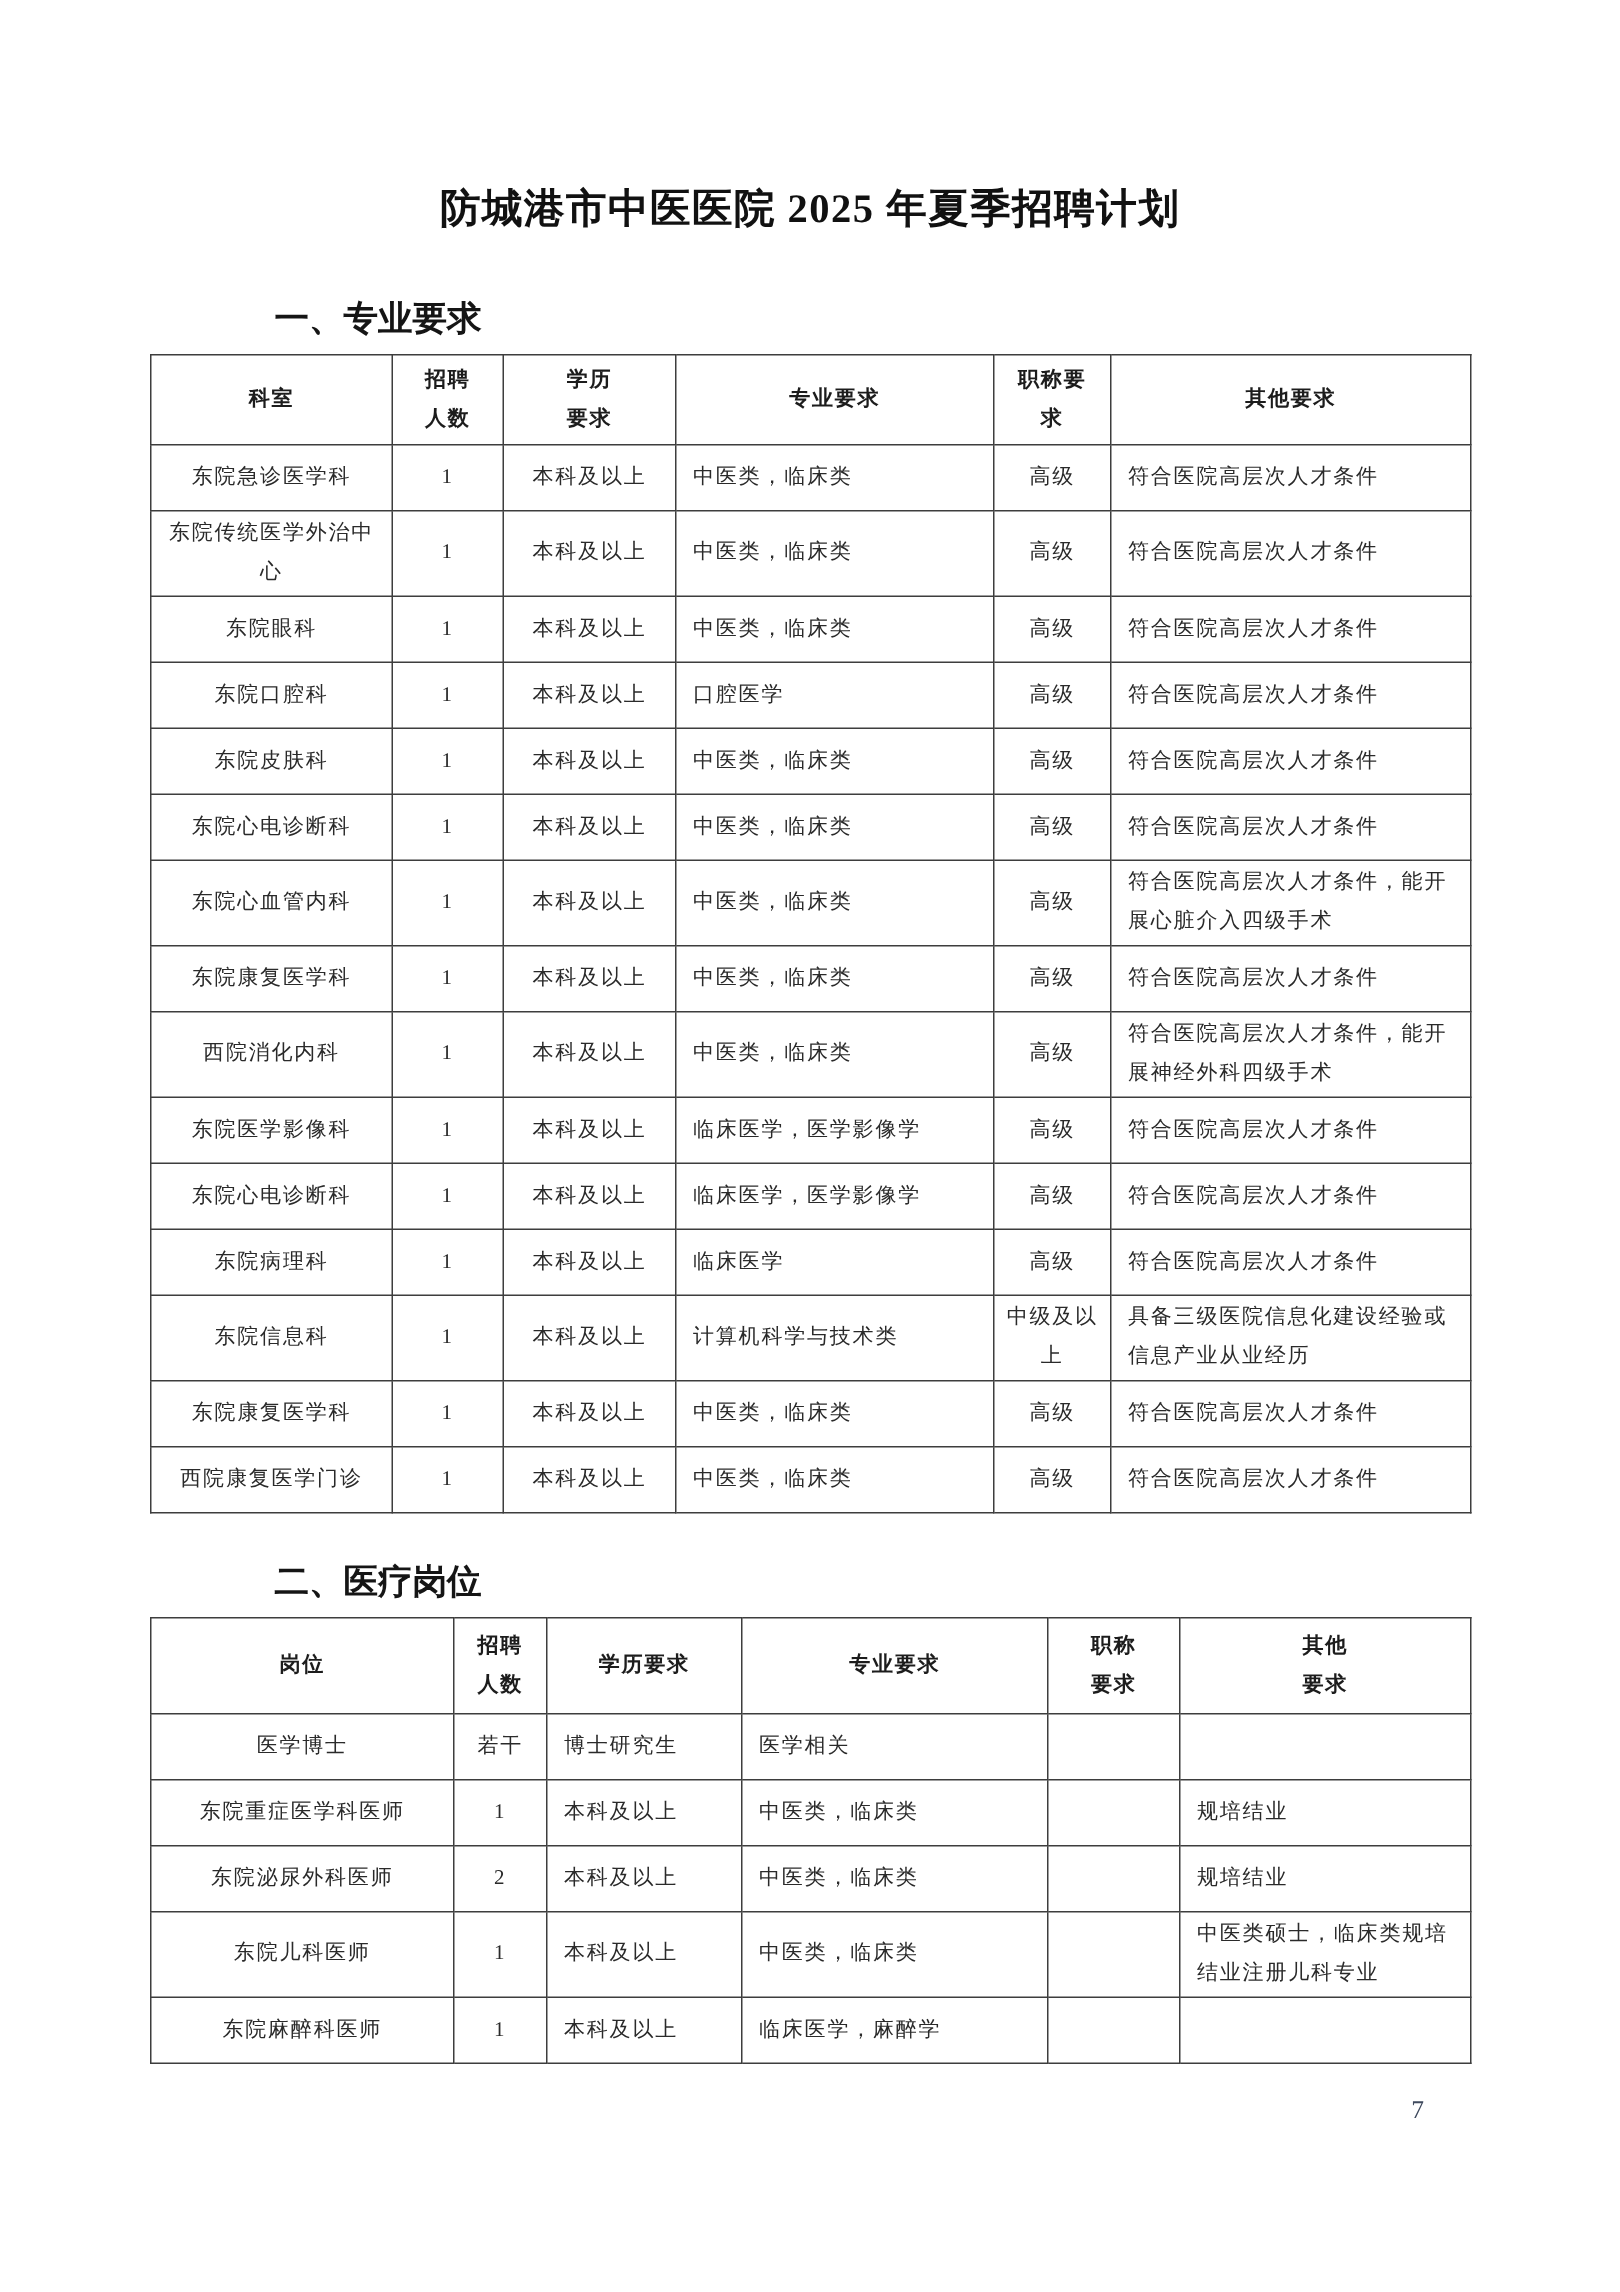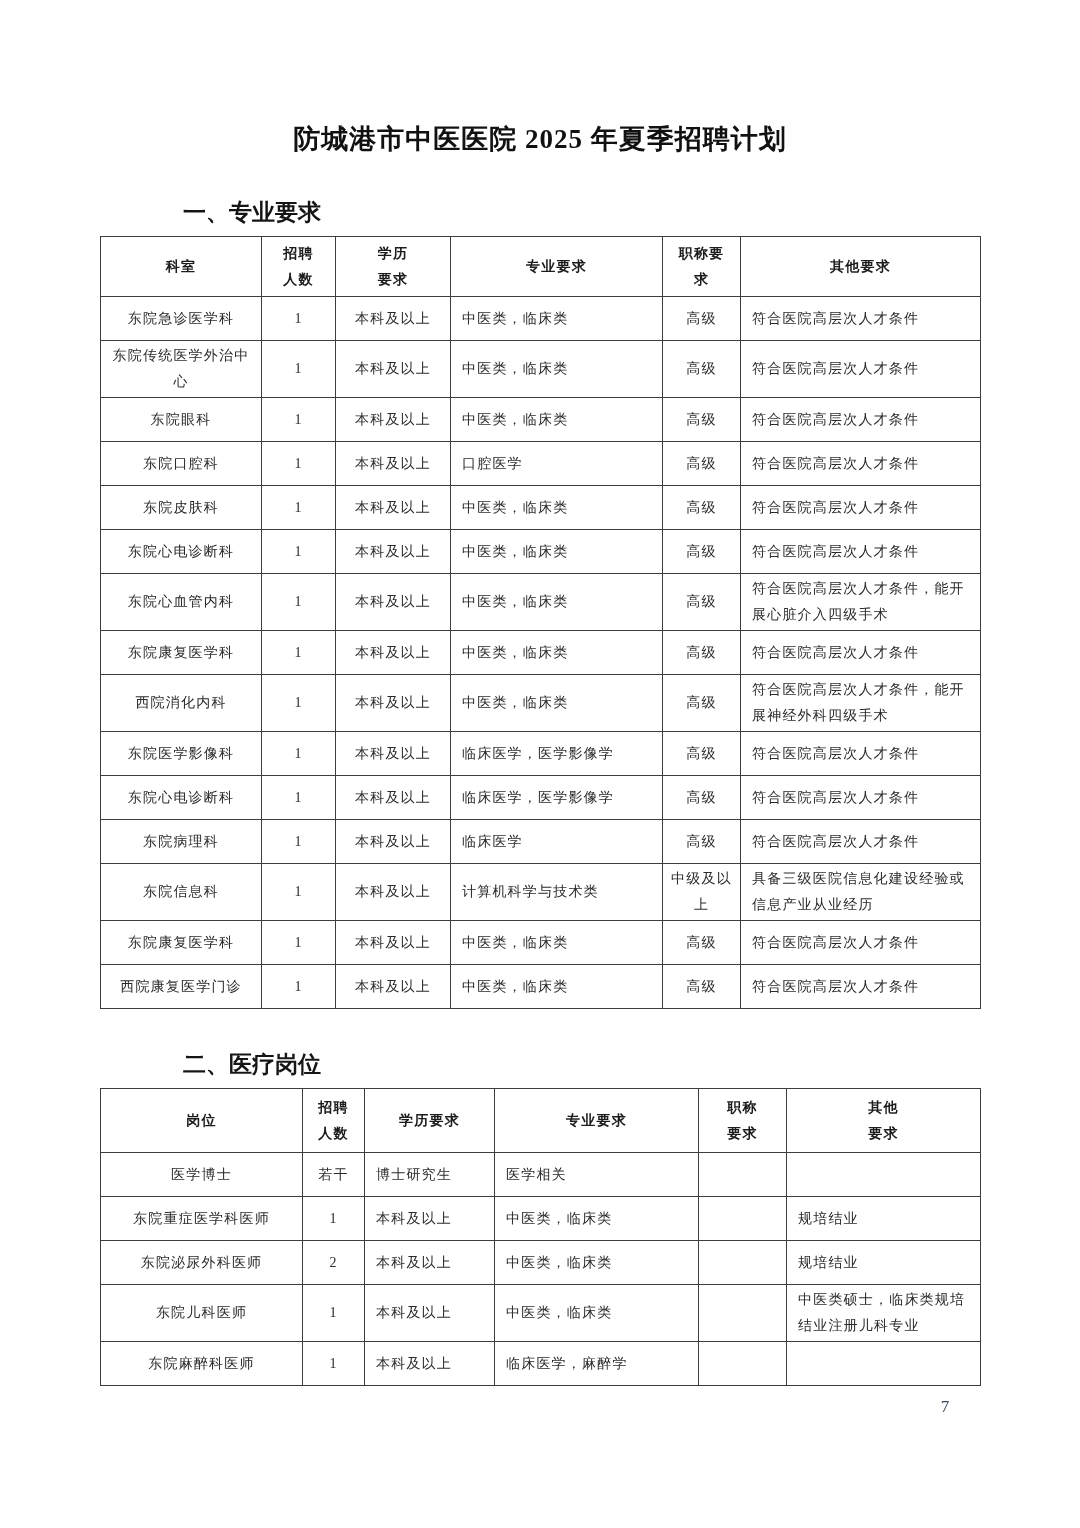--- a/index.html
+++ b/index.html
@@ -25,21 +25,21 @@
     color: #111;
   }
   .section-heading {
     font-family: "Liberation Sans", "DejaVu Sans", sans-serif;
     font-weight: 700;
     font-size: 23px;
     color: #151515;
     margin: 0 0 8px 83px;
   }
   .section-heading.first { margin-top: 37px; }
-  .section-heading.second { margin-top: 40px; }
+  .section-heading.second { margin-top: 30px; }
   table {
     width: 880px;
     border-collapse: collapse;
     table-layout: fixed;
     font-size: 14px;
   }
   th, td {
     border: 1px solid #3d3d3d;
     vertical-align: middle;
     padding: 2px 8px;

